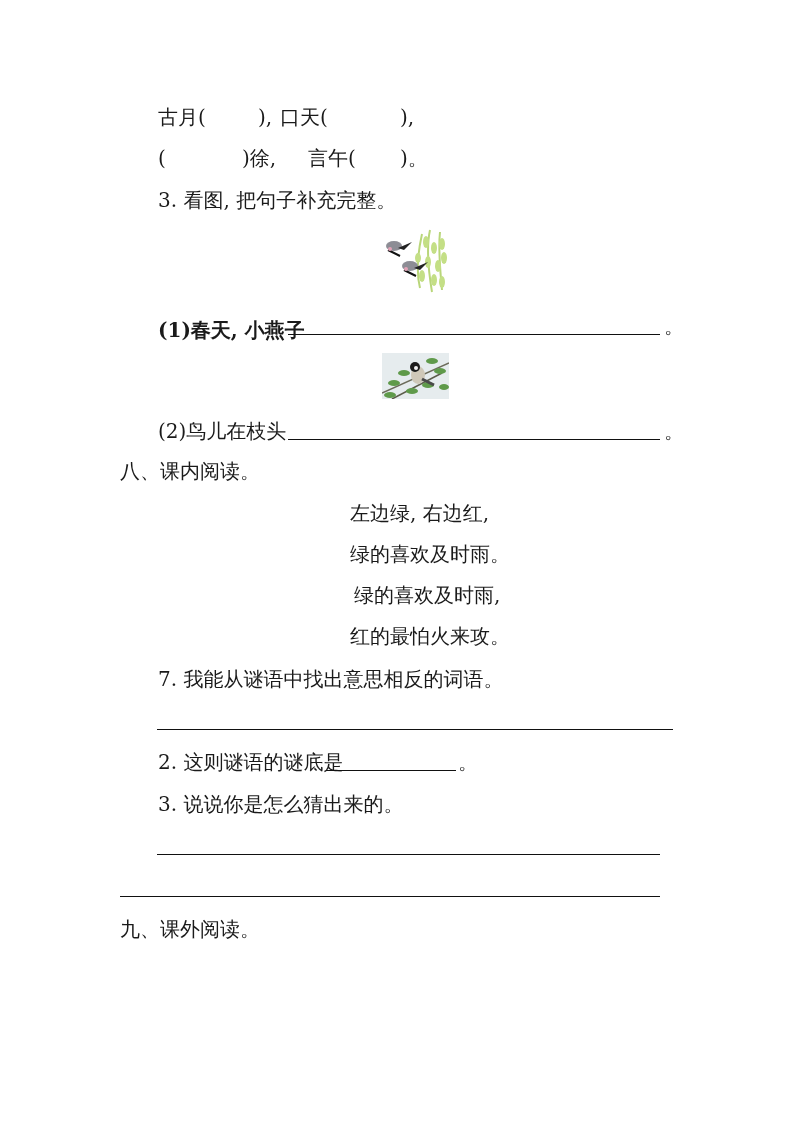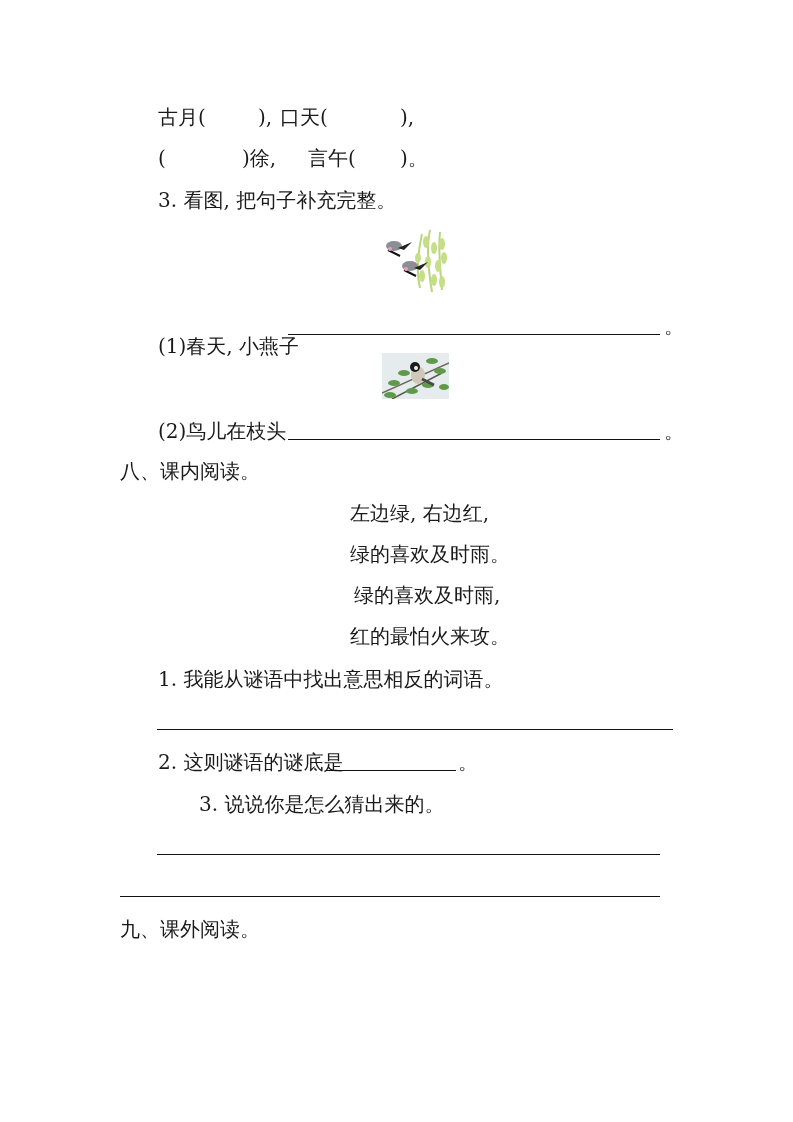--- a/index.html
+++ b/index.html
@@ -52,21 +52,21 @@
       <path d="M6 22 L18 28" stroke="#111" stroke-width="2"></path>
       <circle cx="8" cy="21" r="2" fill="#e3a3b8"></circle>
       <ellipse cx="28" cy="38" rx="8" ry="5" fill="#8d8d95"></ellipse>
       <path d="M32 40 L46 34 L38 42 Z" fill="#222"></path>
       <path d="M22 42 L34 48" stroke="#111" stroke-width="2"></path>
       <circle cx="24" cy="41" r="2" fill="#e3a3b8"></circle>
     </g>
   </svg>
 </div>
 
-<div class="t" style="left:158px;top:336px;">(1)春天, 小燕子</div>
+<div class="t" style="left:158px;top:320px;font-weight:bold;">(1)春天, 小燕子</div>
 <div class="line" style="left:288px;top:334px;width:372px;"></div>
 <div class="t" style="left:664px;top:316px;">。</div>
 
 <div class="pic" style="left:382px;top:353px;width:67px;height:46px;background:#e8eef0;overflow:hidden;">
   <svg width="67" height="46" viewBox="0 0 67 46">
     <rect width="67" height="46" fill="#e6ecee"></rect>
     <path d="M0 40 L67 10" stroke="#6b6b5a" stroke-width="1.5"></path>
     <path d="M10 46 L60 20" stroke="#5c5c4a" stroke-width="1.5"></path>
     <g fill="#5f9a4a">
       <ellipse cx="12" cy="30" rx="6" ry="3"></ellipse>
@@ -89,24 +89,24 @@
 <div class="line" style="left:288px;top:439px;width:372px;"></div>
 <div class="t" style="left:664px;top:421px;">。</div>
 
 <div class="t" style="left:120px;top:463px;font-family:Liberation Mono, monospace;">八、课内阅读。</div>
 
 <div class="t" style="left:350px;top:503px;">左边绿, 右边红,</div>
 <div class="t" style="left:350px;top:544px;">绿的喜欢及时雨。</div>
 <div class="t" style="left:338px;top:585px;margin-left:16px;">绿的喜欢及时雨,</div>
 <div class="t" style="left:350px;top:626px;">红的最怕火来攻。</div>
 
-<div class="t" style="left:158px;top:669px;">1. 我能从谜语中找出意思相反的词语。</div>
+<div class="t" style="left:158px;top:669px;">7. 我能从谜语中找出意思相反的词语。</div>
 <div class="line" style="left:157px;top:729px;width:516px;"></div>
 
 <div class="t" style="left:158px;top:752px;">2. 这则谜语的谜底是</div>
 <div class="line" style="left:326px;top:770px;width:130px;"></div>
 <div class="t" style="left:458px;top:752px;">。</div>
 
-<div class="t" style="left:158px;top:794px;margin-left:41px;">3. 说说你是怎么猜出来的。</div>
+<div class="t" style="left:158px;top:794px;">3. 说说你是怎么猜出来的。</div>
 <div class="line" style="left:157px;top:854px;width:503px;"></div>
 <div class="line" style="left:120px;top:896px;width:540px;"></div>
 
 <div class="t" style="left:120px;top:919px;">九、课外阅读。</div>
 
 </body></html>

